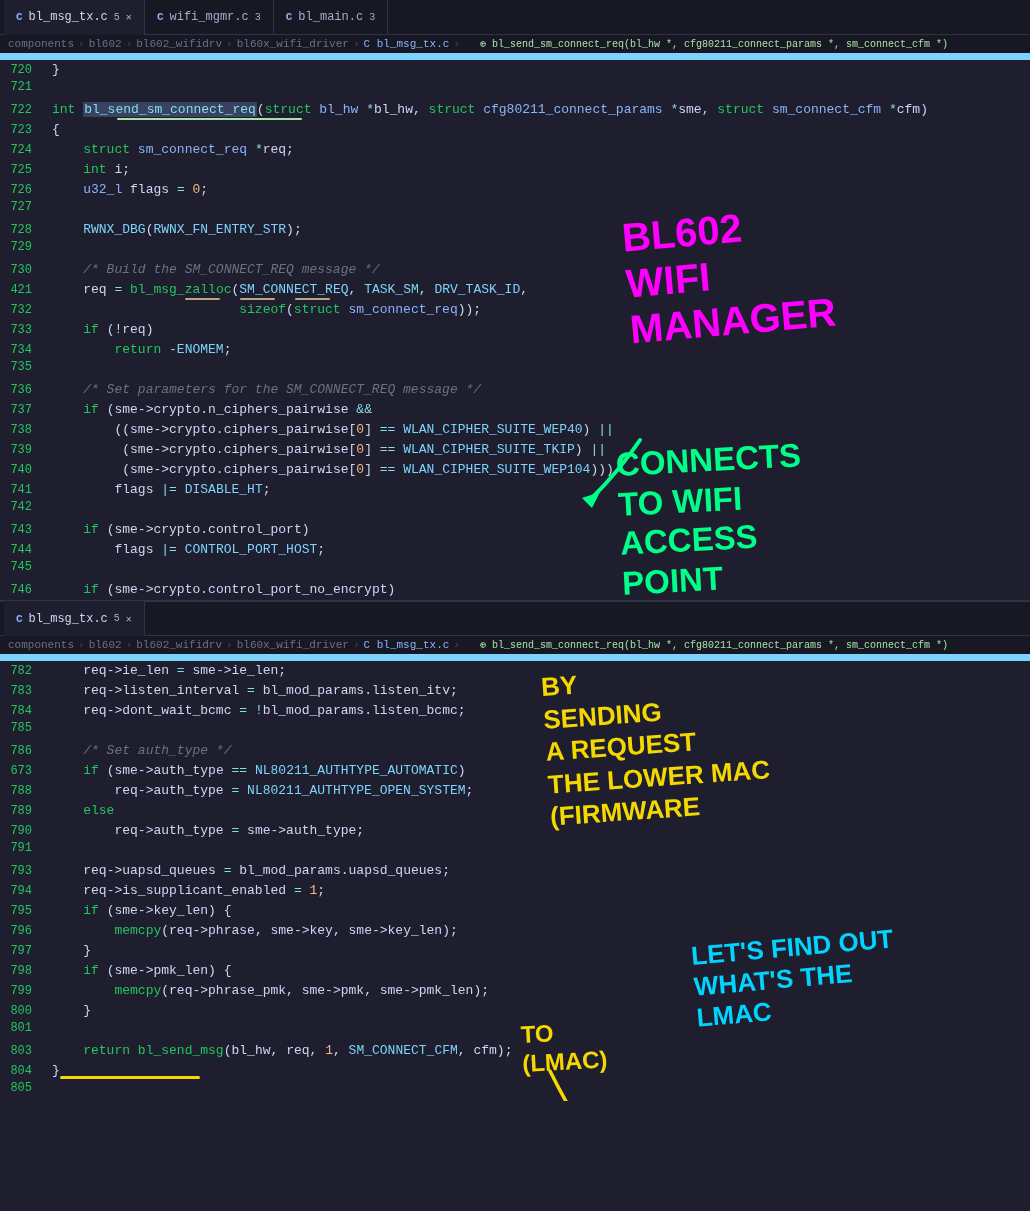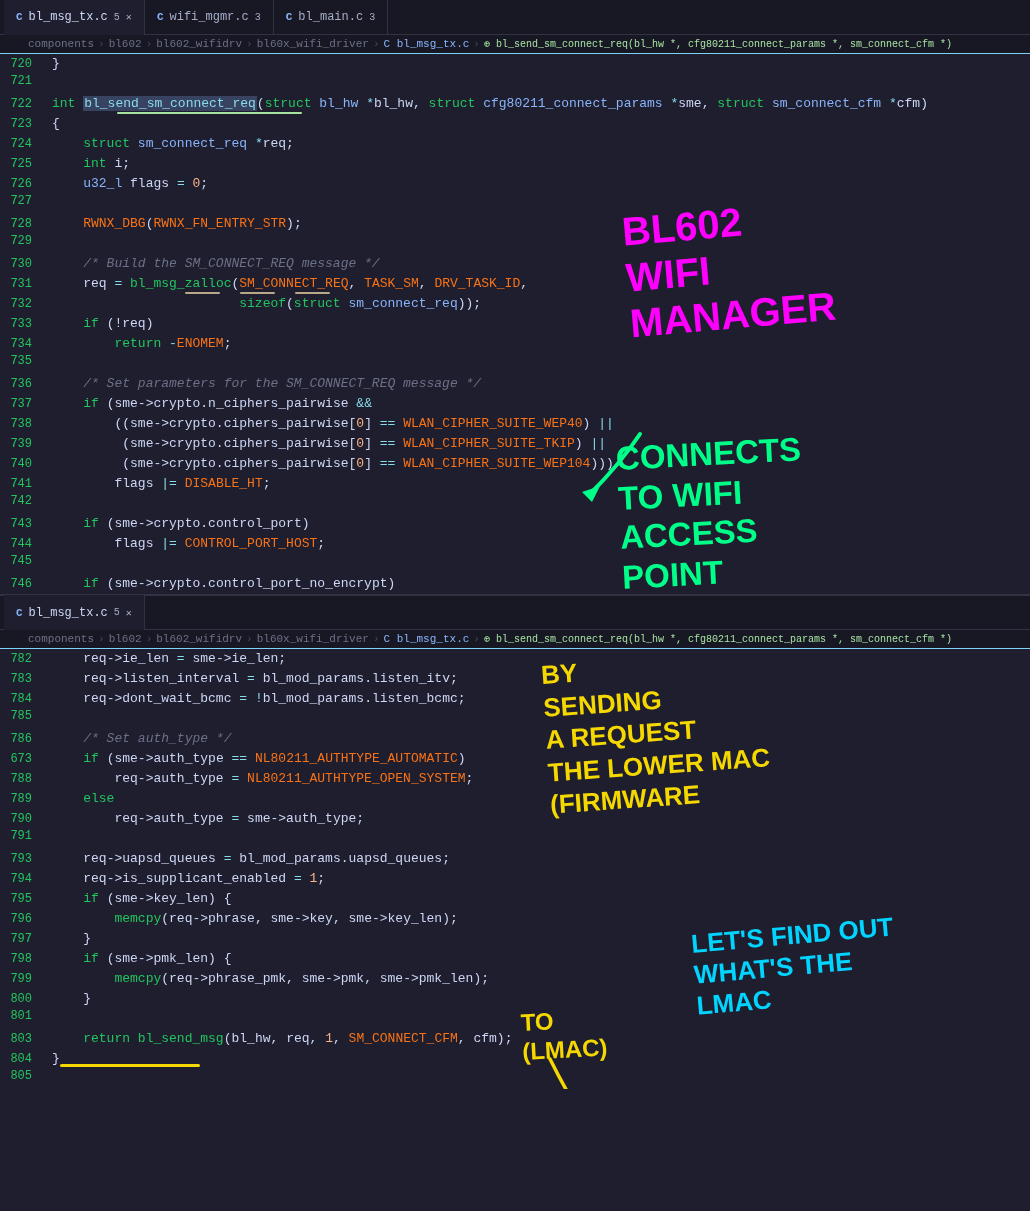--- a/index.html
+++ b/index.html
@@ -45,33 +45,33 @@
     .tab .close-btn {
       font-size: 10px;
       color: #6c7086;
       cursor: pointer;
     }
     .tab.active .close-btn { color: #a6adc8; }
 
     
     .breadcrumb {
       background: #181825;
-      padding: 3px 28px;
+      padding: 3px 8px;
       font-size: 11px;
       color: #6c7086;
       display: flex;
       align-items: center;
       gap: 4px;
-      border-bottom: 1px solid #7dd3fc;
+      border-bottom: 7px solid #7dd3fc;
       white-space: nowrap;
       overflow: hidden;
     }
     .breadcrumb .sep { color: #45475a; }
     .breadcrumb .file-link { color: #89b4fa; }
-    .breadcrumb .func-link { color: #a6e3a1; font-size: 10px; }
+    .breadcrumb .func-link { color: #a6e3a1; font-size: 10px; margin-left: 16px; }
 
     
     .code-panel {
       background: #1e1e2e;
       position: relative;
       overflow: hidden;
     }
 
     .code-line {
       display: flex;
@@ -100,21 +100,21 @@
     }
 
     
     .kw { color: #22c55e; } 
     .fn { color: #22c55e; } 
     .fn-def { color: #89dceb; } 
     .type { color: #89b4fa; } 
     .var { color: #cdd6f4; } 
     .op { color: #89dceb; } 
     .comment { color: #6c7086; font-style: italic; } 
-    .macro { color: #f97316; } 
+    .macro { color: #7dd3fc; } 
     .num { color: #fab387; } 
     .punct { color: #cdd6f4; } 
     .arrow { color: #cdd6f4; }
 
     
     .handwritten {
       position: absolute;
       font-family: 'Comic Sans MS', cursive, sans-serif;
       font-weight: bold;
       transform-origin: top left;
@@ -237,21 +237,21 @@
       <span class="line-num">729</span>
       <span class="line-content"></span>
     </div>
 
     <div class="code-line">
       <span class="line-num">730</span>
       <span class="line-content">    <span class="comment">/* Build the SM_CONNECT_REQ message */</span></span>
     </div>
 
     <div class="code-line" style="position:relative;">
-      <span class="line-num">731</span>
+      <span class="line-num">421</span>
       <span class="line-content">    <span class="var">req</span> <span class="op">=</span> <span class="fn">bl_msg_zalloc</span><span class="punct">(</span><span class="macro">SM_CONNECT_REQ</span><span class="punct">,</span> <span class="macro">TASK_SM</span><span class="punct">,</span> <span class="macro">DRV_TASK_ID</span><span class="punct">,</span></span>
 
       <div style="position:absolute;bottom:0;left:185px;width:35px;height:2px;background:#f9e2af;border-radius:1px;opacity:0.7;"></div>
       <div style="position:absolute;bottom:0;left:240px;width:35px;height:2px;background:#f9e2af;border-radius:1px;opacity:0.7;"></div>
       <div style="position:absolute;bottom:0;left:295px;width:35px;height:2px;background:#f9e2af;border-radius:1px;opacity:0.7;"></div>
     </div>
 
     <div class="code-line">
       <span class="line-num">732</span>
       <span class="line-content">                        <span class="kw">sizeof</span><span class="punct">(</span><span class="kw">struct</span> <span class="type">sm_connect_req</span><span class="punct">));</span></span>

